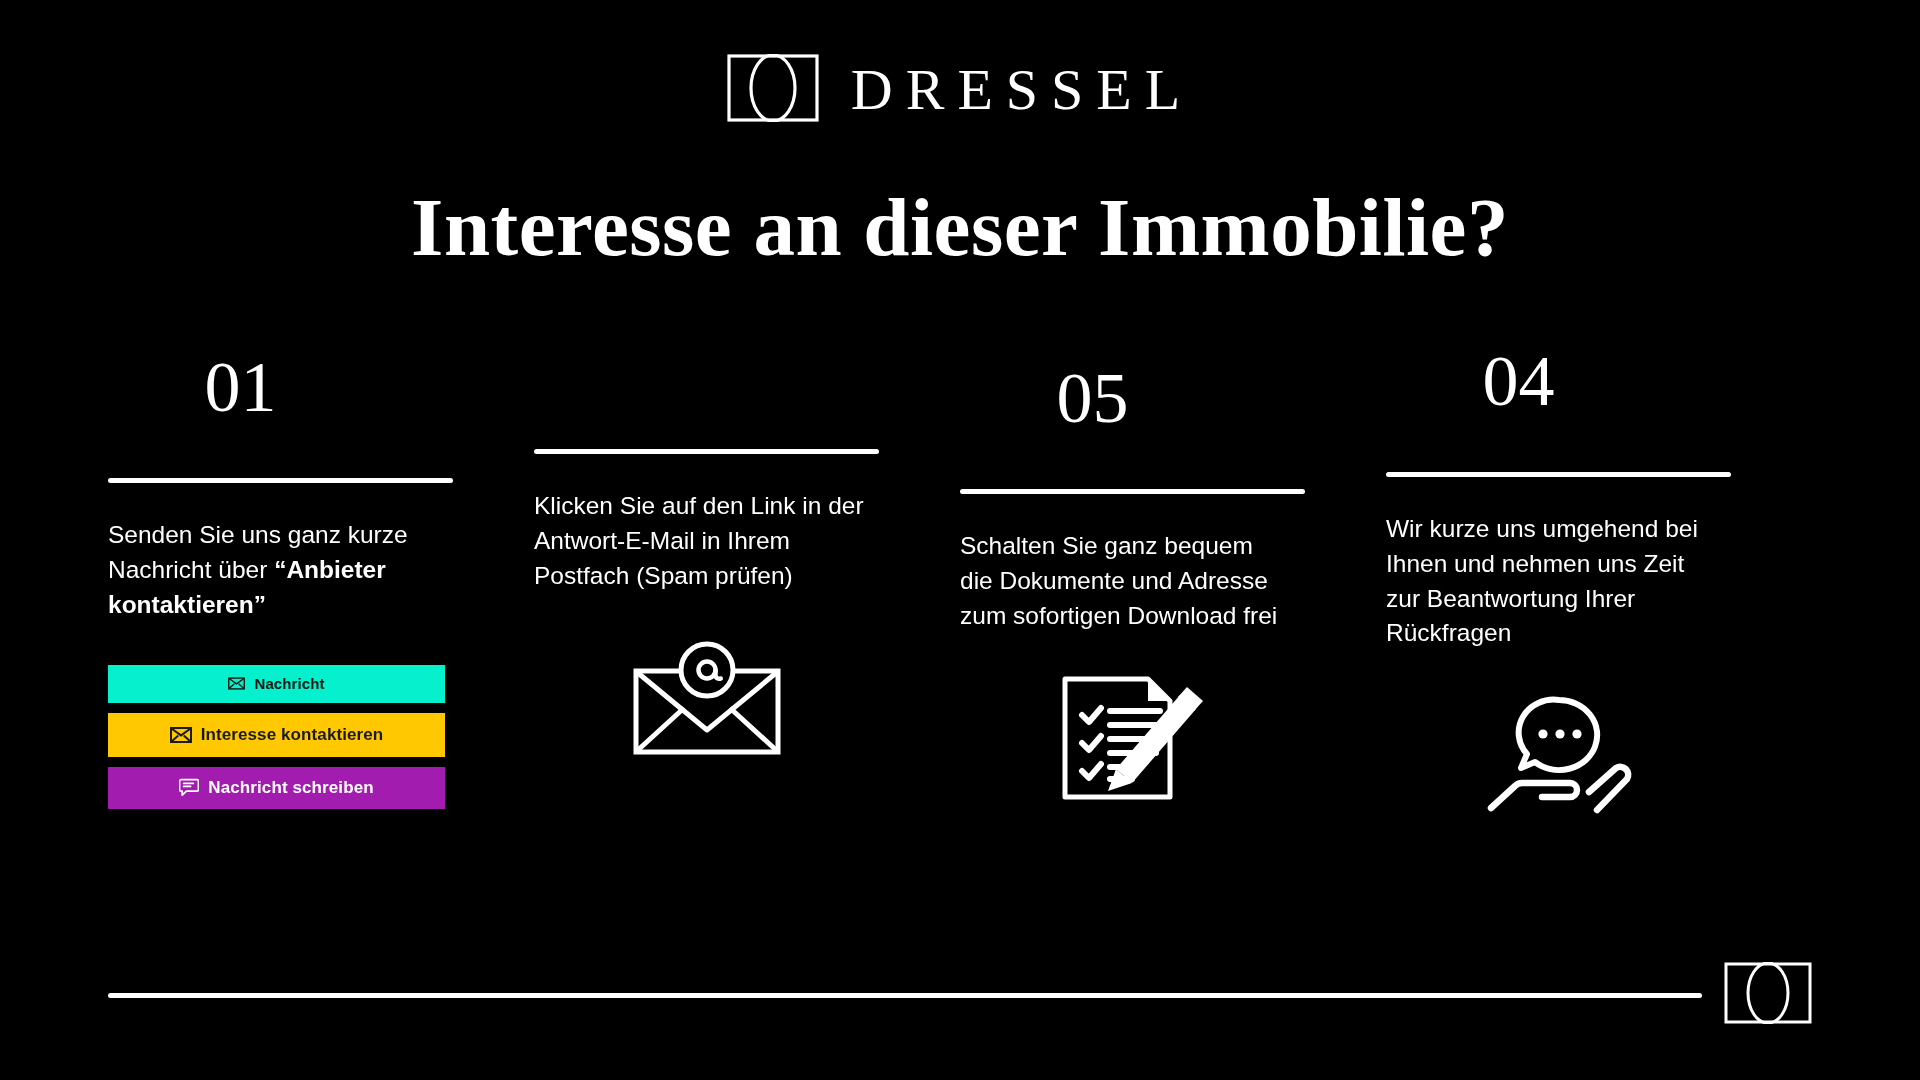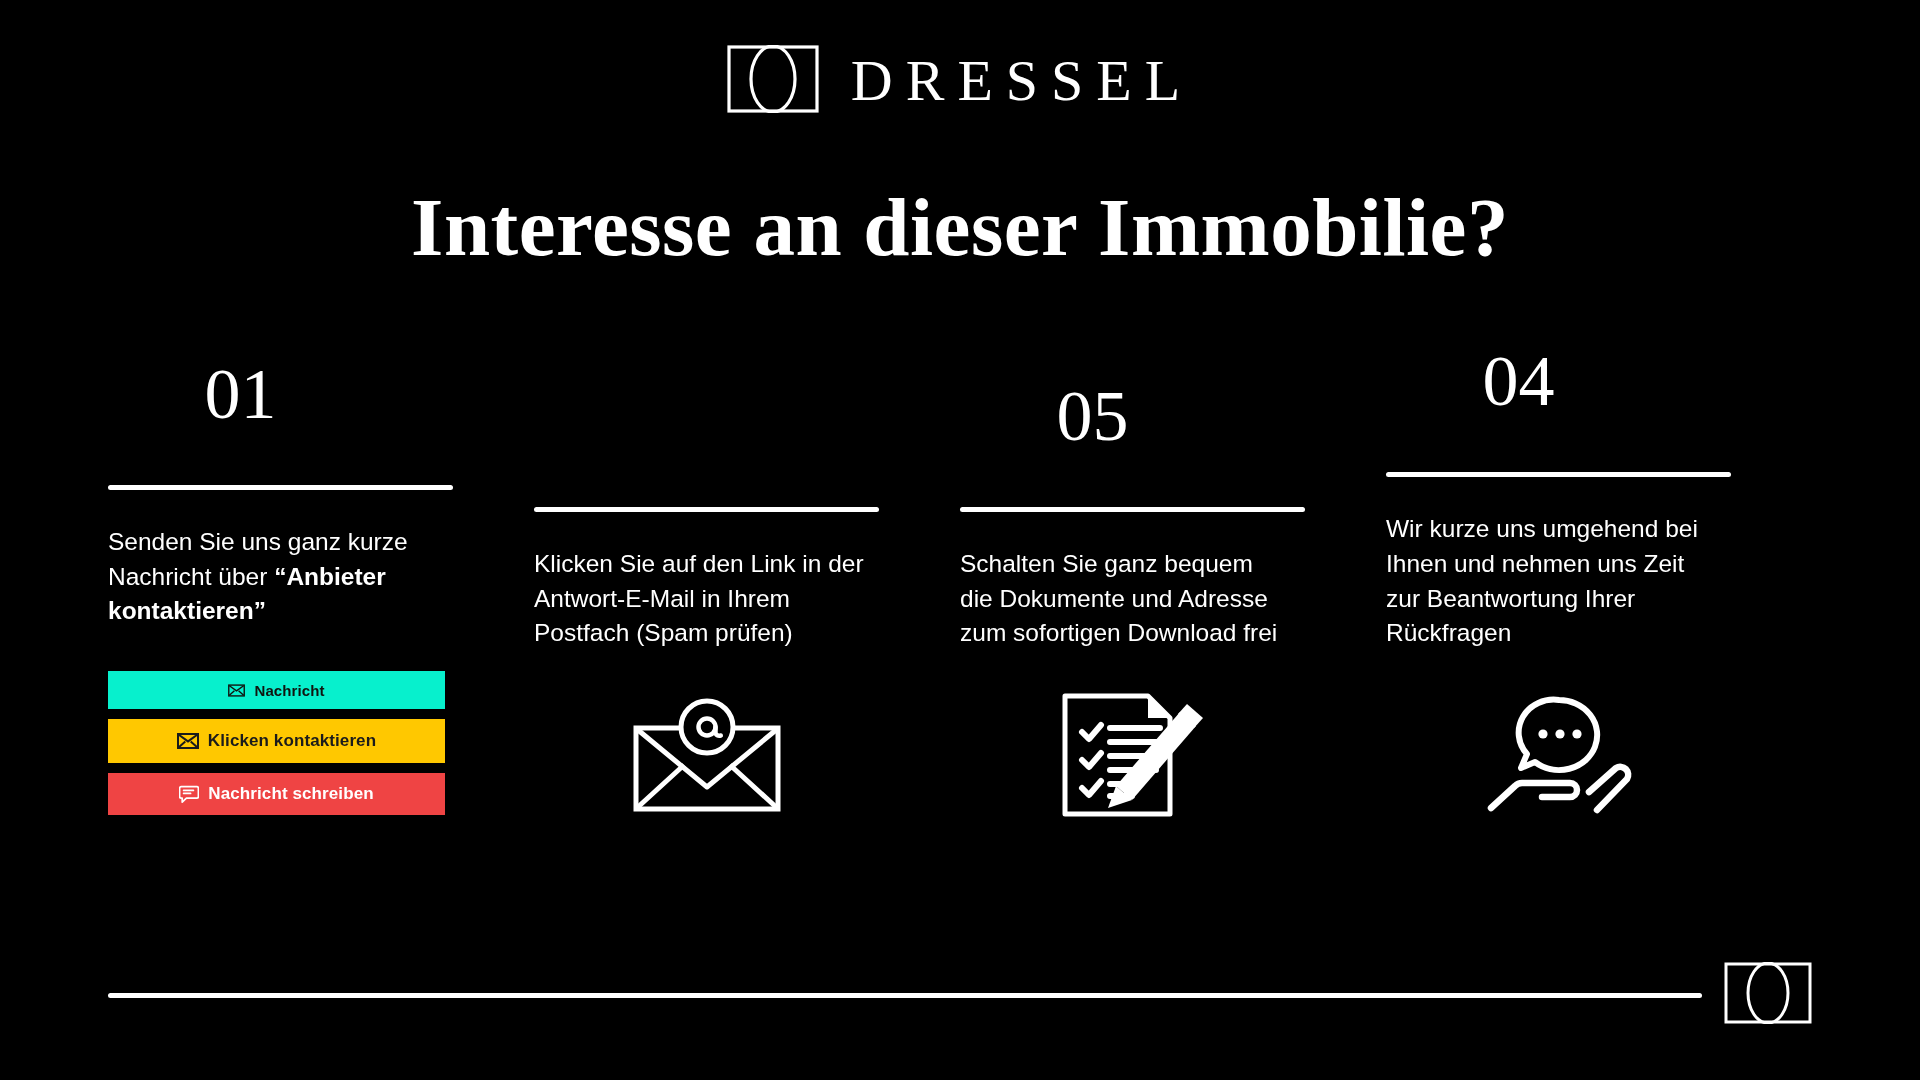--- a/index.html
+++ b/index.html
@@ -21,21 +21,21 @@
   .slide {
     position: relative;
     width: 1920px;
     height: 1080px;
     background: #000000;
   }
 
   
   .brand {
     position: absolute;
-    top: 45px;
+    top: 54px;
     left: 0;
     width: 1920px;
     display: flex;
     align-items: center;
     justify-content: center;
     gap: 26px;
   }
   .brand-mark { display: block; }
   .brand-name {
     font-family: "Liberation Serif", "DejaVu Serif", serif;
@@ -63,21 +63,21 @@
     margin-top: 32px;
   }
 
   
   .steps {
     position: absolute;
     top: 345px;
     left: 108px;
     width: 1704px;
     display: flex;
-    align-items: flex-end;
+    align-items: center;
   }
   .step {
     width: 426px;
     padding-right: 40px;
     position: relative;
   }
 
   .step-number {
     font-family: "Liberation Serif", "DejaVu Serif", serif;
     font-size: 72px;
@@ -122,21 +122,21 @@
     gap: 9px;
     font-size: 16px;
     font-weight: 700;
     letter-spacing: 0.1px;
     cursor: pointer;
     user-select: none;
   }
   .btn .glyph { display: flex; align-items: center; }
   .btn-nachricht      { background: #07f0cd; color: #101510; font-weight: 600; font-size: 15px; }
   .btn-anbieter       { background: #ffc800; color: #1b1b1b; height: 44px; font-size: 17px; }
-  .btn-schreiben      { background: #ef4444; color: #ffffff; height: 42px; font-size: 17px; }
+  .btn-schreiben      { background: #a21caf; color: #ffffff; height: 42px; font-size: 17px; }
 
   
   .step-icon {
     margin-top: 44px;
     height: 120px;
     width: 345px;
     display: flex;
     align-items: center;
     justify-content: center;
   }
@@ -198,21 +198,21 @@
         </div>
 
         <div class="btn btn-anbieter">
           <span class="glyph">
             <svg width="22" height="16" viewBox="0 0 22 16" fill="none" aria-hidden="true">
               <rect x="1" y="1" width="20" height="14" stroke="#1b1b1b" stroke-width="2" fill="none"></rect>
               <path d="M1.8 1.8 L11 8.4 L20.2 1.8" stroke="#1b1b1b" stroke-width="2" fill="none"></path>
               <path d="M1.8 14.2 L8.3 8.4 M20.2 14.2 L13.7 8.4" stroke="#1b1b1b" stroke-width="2" fill="none"></path>
             </svg>
           </span>
-          <span>Klicken kontaktieren</span>
+          <span>Interesse kontaktieren</span>
         </div>
 
         <div class="btn btn-schreiben">
           <span class="glyph">
             <svg width="20" height="19" viewBox="0 0 20 19" fill="none" aria-hidden="true">
               <path d="M2.2 1.6 H17.8 A1.6 1.6 0 0 1 19.4 3.2 V11.6 A1.6 1.6 0 0 1 17.8 13.2 H7.4 L3.2 17.2 V13.2 H2.2 A1.6 1.6 0 0 1 0.6 11.6 V3.2 A1.6 1.6 0 0 1 2.2 1.6 Z" stroke="#ffffff" stroke-width="1.7" fill="none" stroke-linejoin="round"></path>
               <path d="M4.6 5.4 H14.4 M4.6 8.4 H11.6" stroke="#ffffff" stroke-width="1.7" stroke-linecap="round"></path>
             </svg>
           </span>
           <span>Nachricht schreiben</span>

